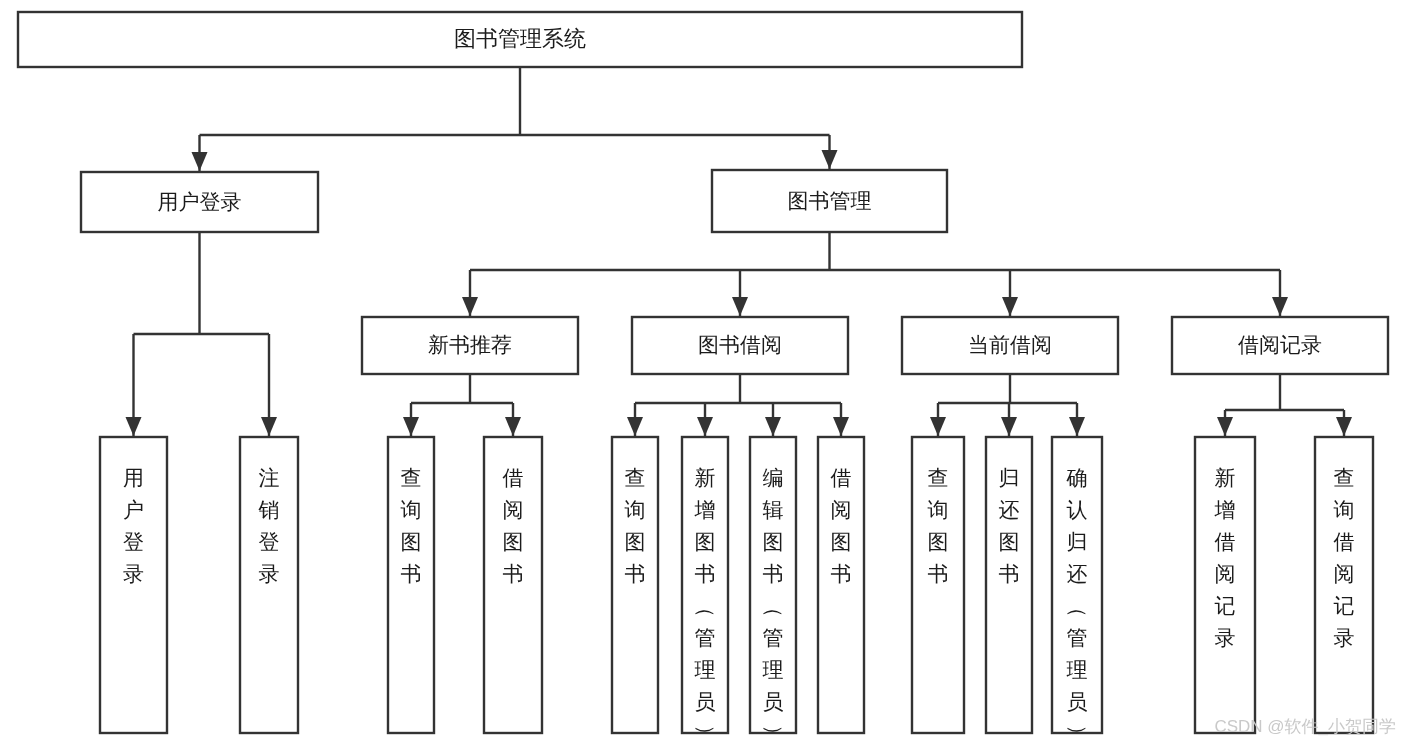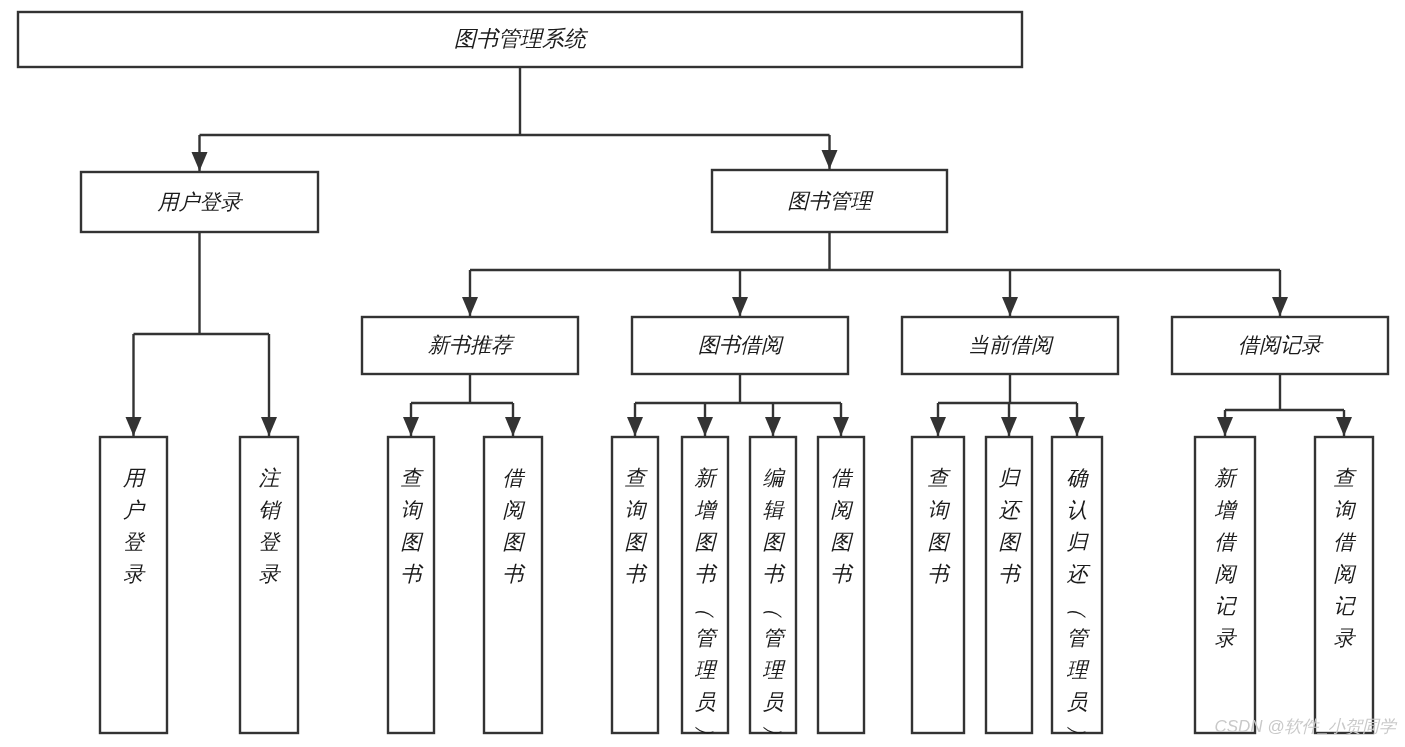--- a/index.html
+++ b/index.html
@@ -12,21 +12,20 @@
     width: 1405px;
     height: 747px;
     font-family: "Liberation Sans", "DejaVu Sans", sans-serif;
     overflow: hidden;
   }
   #diagram-root {
     position: relative;
     width: 1405px;
     height: 747px;
     background: #ffffff;
-    font-style: italic;
   }
   svg#diagram-svg {
     position: absolute;
     left: 0;
     top: 0;
     width: 1405px;
     height: 747px;
     display: block;
   }
   .node-box {

